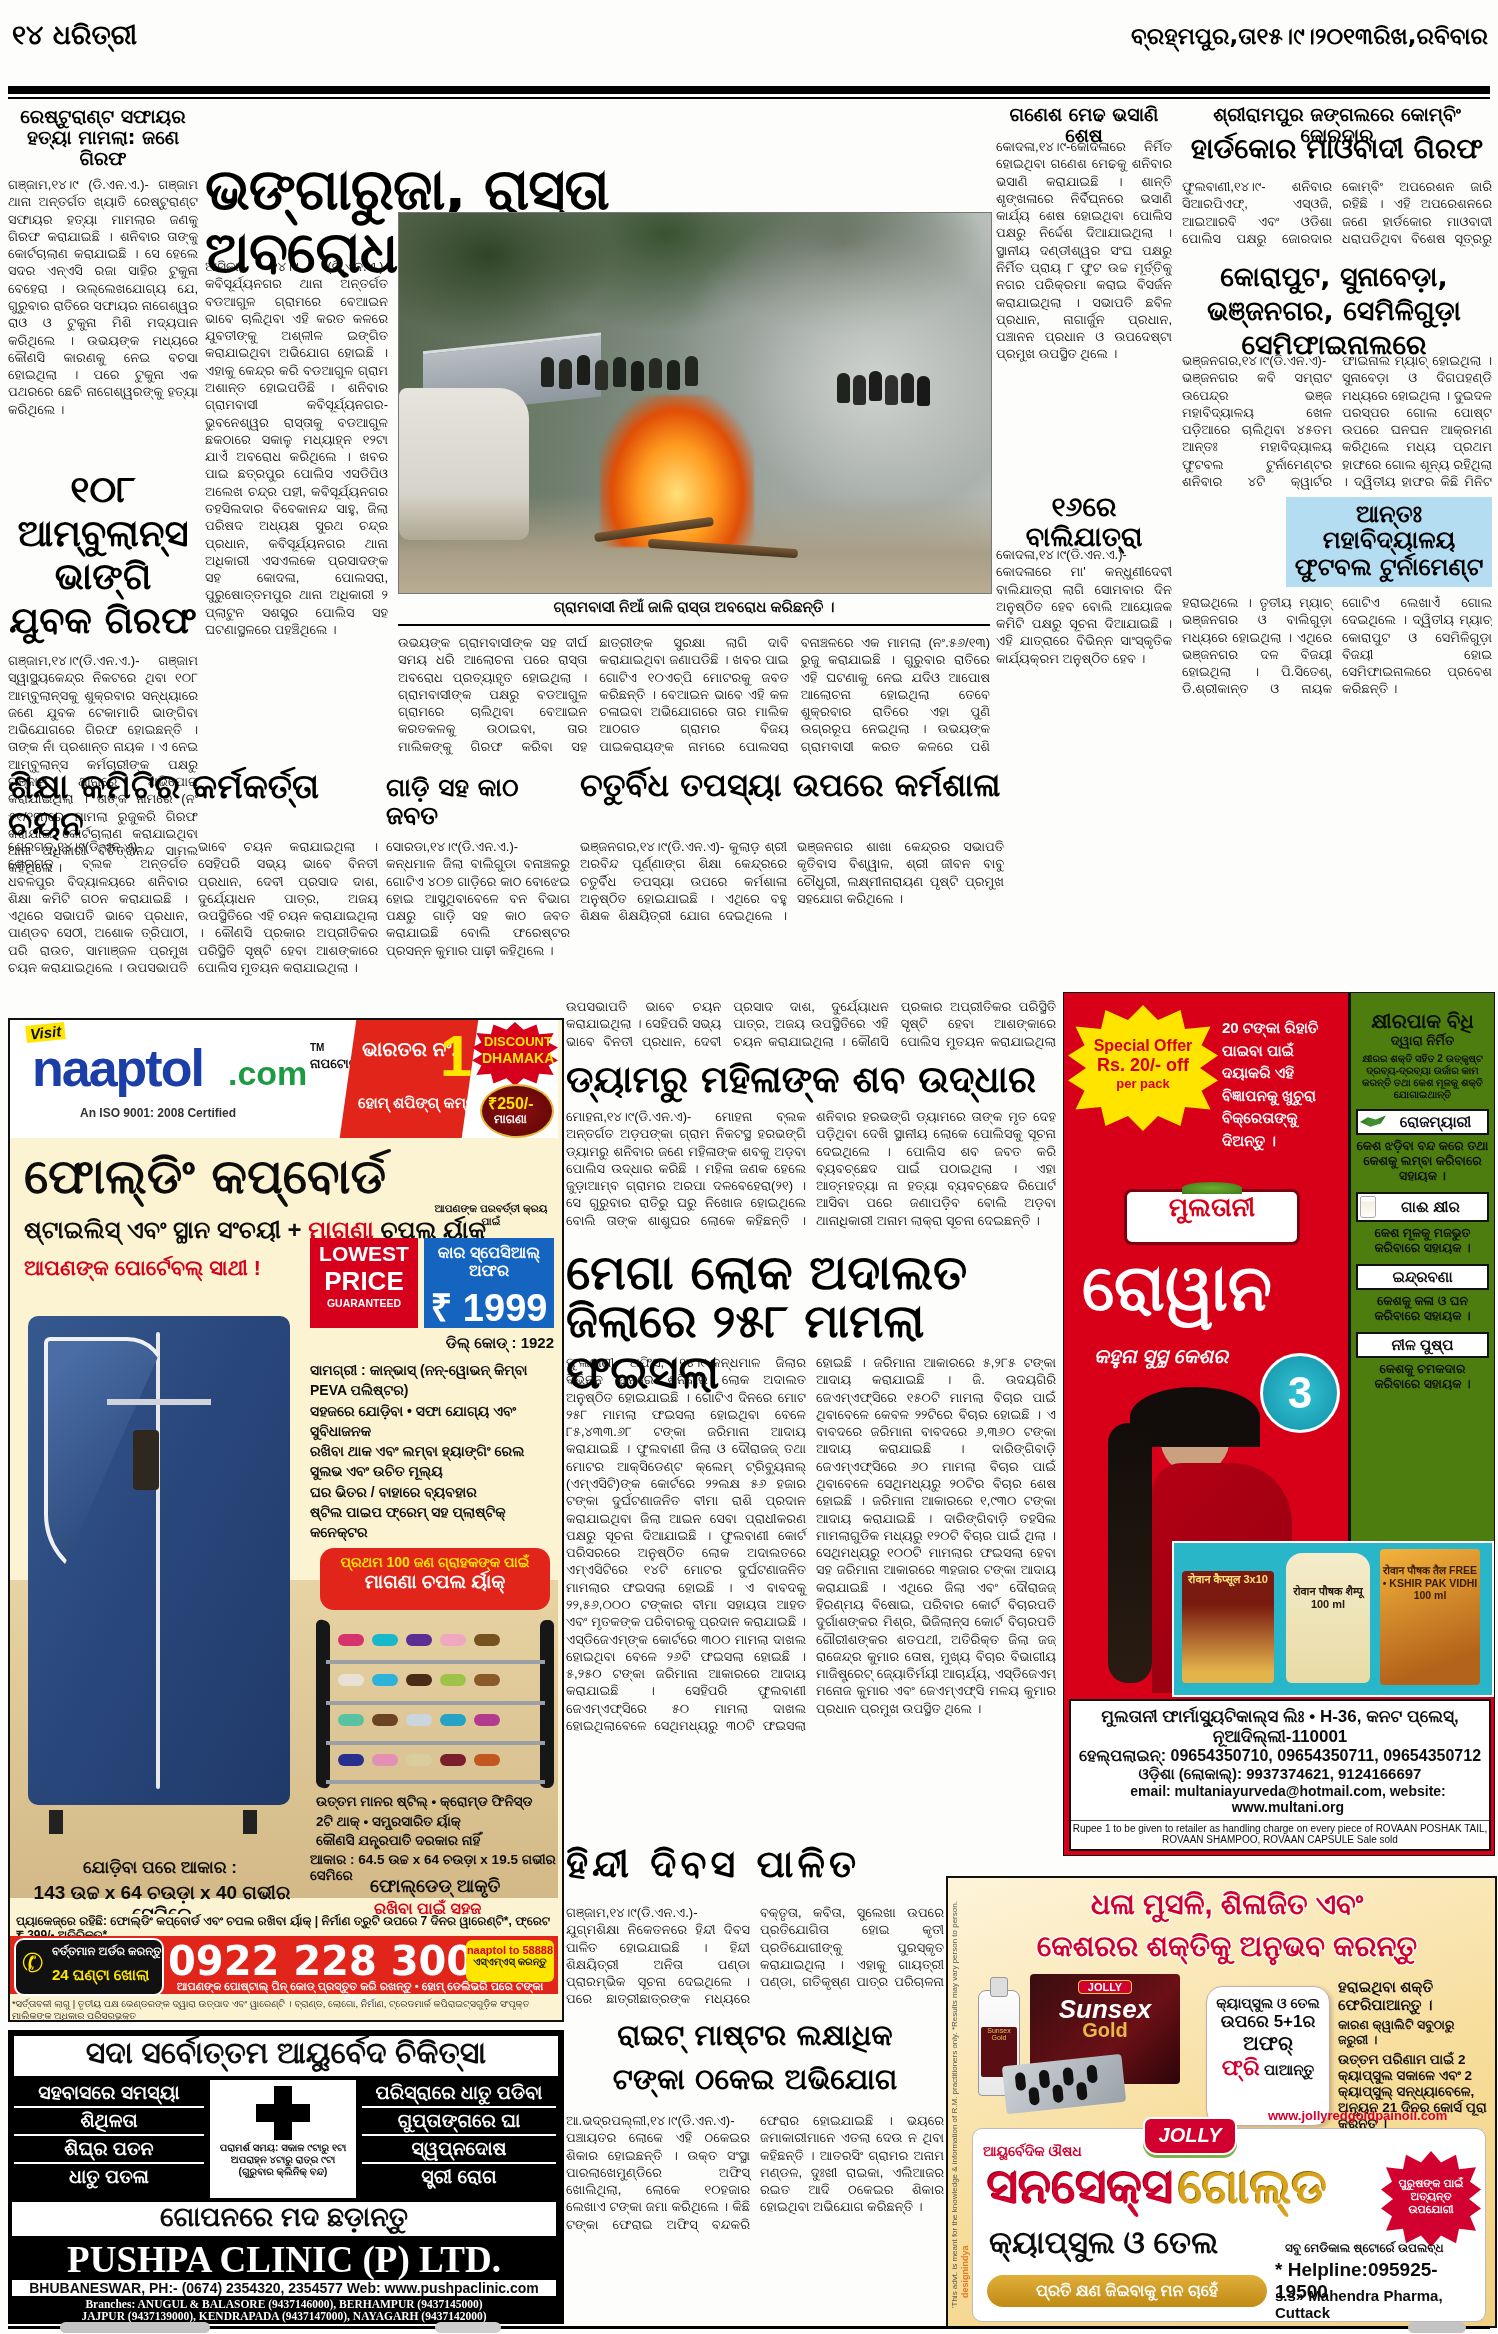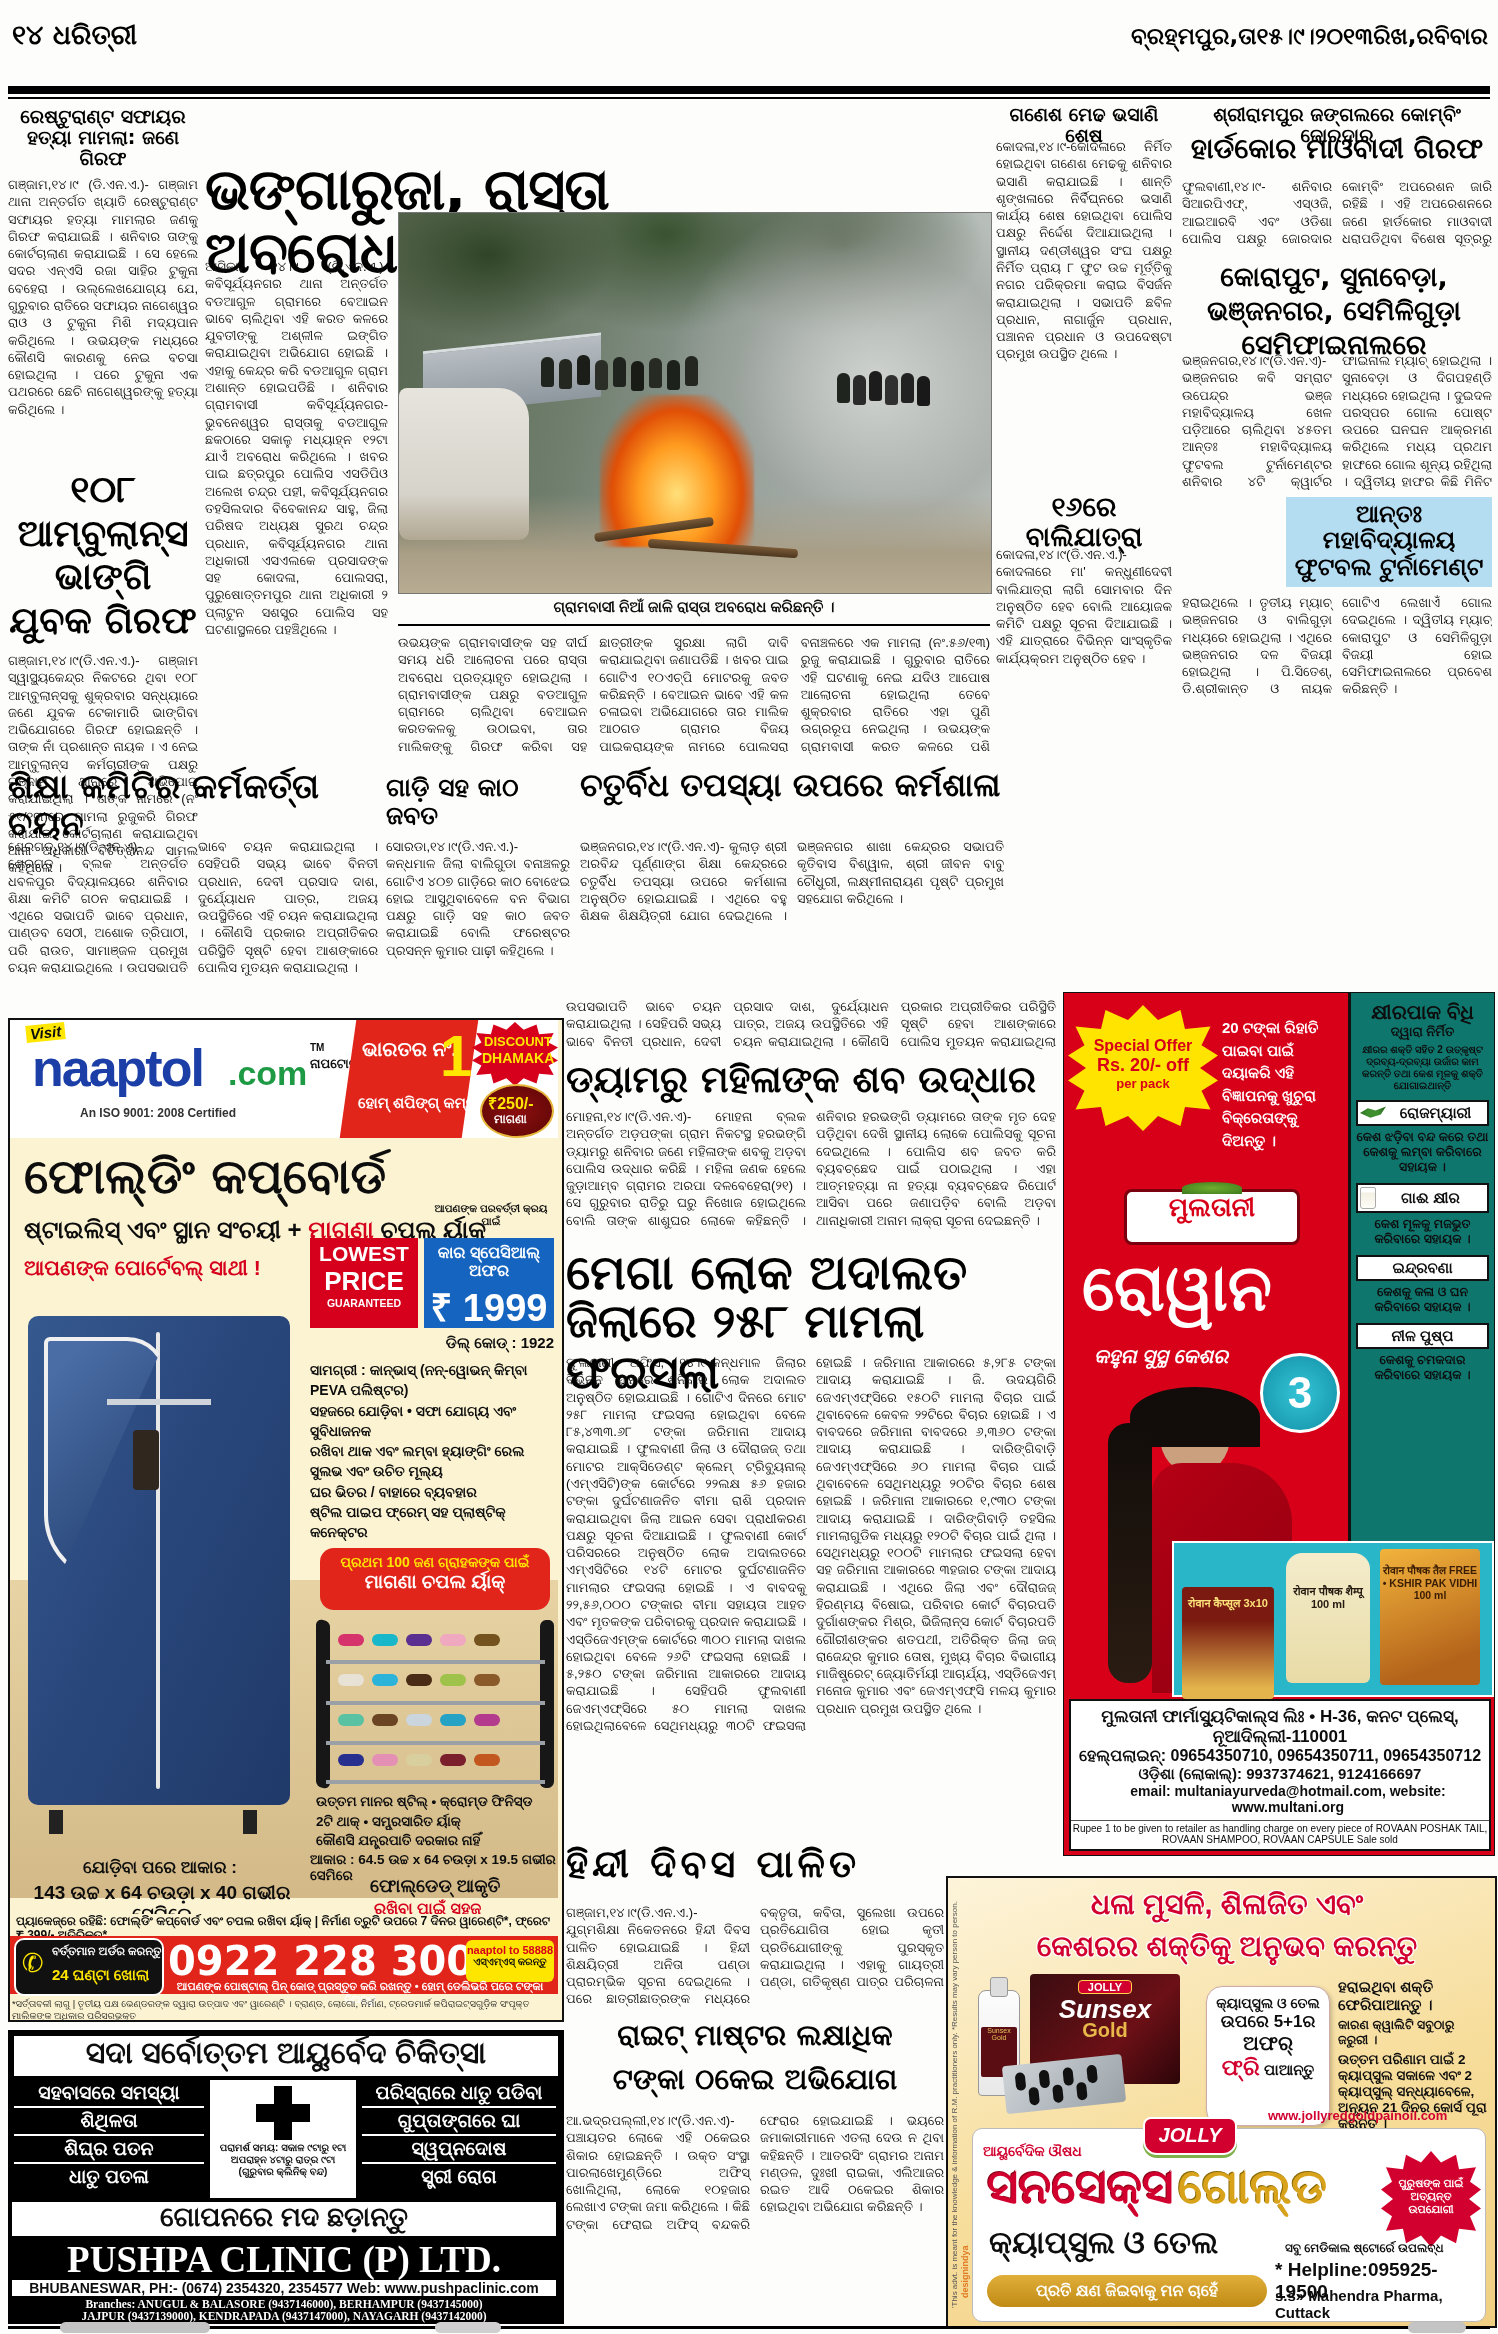--- a/index.html
+++ b/index.html
@@ -229,21 +229,21 @@
       <div style="font-size:19px;padding:2px 0;">ସ୍ତ୍ରୀ ରୋଗ</div>
     </div>
     <div class="abs ctr" style="left:0;top:206px;width:548px;font-size:37px;font-weight:bold;color:#fff;font-family:'Liberation Serif',serif;">PUSHPA CLINIC (P) LTD.</div>
     <div class="abs ctr wht" style="left:2px;top:248px;width:544px;font-size:14px;font-weight:bold;">BHUBANESWAR, PH:- (0674) 2354320, 2354577    Web: www.pushpaclinic.com</div>
     <div class="abs ctr" style="left:0;top:266px;width:548px;font-size:11.5px;font-weight:bold;color:#fff;font-family:'Liberation Serif',serif;">Branches: ANUGUL &amp; BALASORE (9437146000), BERHAMPUR (9437145000)</div>
     <div class="abs ctr" style="left:0;top:278px;width:548px;font-size:11.5px;font-weight:bold;color:#fff;font-family:'Liberation Serif',serif;">JAJPUR (9437139000), KENDRAPADA (9437147000), NAYAGARH (9437142000)</div>
   </div>
 
   <div class="abs" style="left:1063px;top:992px;width:430px;height:862px;background:#d80018;border:1px solid #111;">
 
-    <div class="abs" style="right:0;top:0;width:146px;height:700px;background:#0f766e;border-left:3px solid #111;padding:8px 5px;box-sizing:border-box;text-align:center;">
+    <div class="abs" style="right:0;top:0;width:146px;height:700px;background:#4d7c0f;border-left:3px solid #111;padding:17px 5px;box-sizing:border-box;text-align:center;">
       <div style="font-size:20px;font-weight:bold;">କ୍ଷୀରପାକ ବିଧି</div>
       <div style="font-size:13px;font-weight:bold;">ଦ୍ୱାରା ନିର୍ମିତ</div>
       <div style="font-size:10px;font-weight:bold;margin-top:4px;">କ୍ଷୀରର ଶକ୍ତି ସହିତ 2 ଉତ୍କୃଷ୍ଟ ଦ୍ରବ୍ୟ-ଦ୍ରବ୍ୟା ଉର୍ଜାର କାମ କରନ୍ତି ତଥା କେଶ ମୂଳକୁ ଶକ୍ତି ଯୋଗାଇଥାନ୍ତି</div>
       <div style="background:#fff;border:2px solid #111;margin-top:8px;padding:2px;display:flex;align-items:center;">
         <span style="display:inline-block;width:26px;height:16px;background:radial-gradient(ellipse,#3f8f2f 30%,#2d6e22 70%);clip-path:polygon(0 50%,30% 20%,60% 35%,100% 10%,80% 60%,40% 80%);"></span>
         <span style="font-size:15px;font-weight:bold;flex:1;">ରୋଜମ୍ୟାରୀ</span>
       </div>
       <div style="font-size:12.5px;font-weight:bold;margin-top:4px;">କେଶ ଝଡ଼ିବା ବନ୍ଦ କରେ ତଥା କେଶକୁ ଲମ୍ବା କରିବାରେ ସହାୟକ ।</div>
       <div style="background:#fff;border:2px solid #111;margin-top:8px;padding:2px;display:flex;align-items:center;">
         <span style="display:inline-block;width:14px;height:20px;background:linear-gradient(#fff 20%,#f3efe2 25%,#fffef8);border:1px solid #aaa;border-radius:2px 2px 3px 3px;"></span>
@@ -274,21 +274,21 @@
     </div>
 
     <div class="abs" style="left:26px;top:400px;width:210px;height:300px;">
       <div class="abs" style="left:70px;top:0;width:70px;height:80px;background:#caa07e;border-radius:50% 50% 45% 45%;"></div>
       <div class="abs" style="left:40px;top:-6px;width:130px;height:60px;background:#120d0a;border-radius:50% 50% 0 0;"></div>
       <div class="abs" style="left:18px;top:30px;width:44px;height:260px;background:linear-gradient(#120d0a,#2a1c12);border-radius:20px;"></div>
       <div class="abs" style="left:62px;top:70px;width:140px;height:230px;background:linear-gradient(135deg,#b50014,#8f0010);border-radius:30px 60px 0 0;"></div>
     </div>
 
     <div class="abs" style="left:108px;top:548px;width:318px;height:152px;background:#2ab6c9;border:2px solid #fff;">
-      <div class="abs ctr" style="left:8px;top:44px;width:92px;height:112px;background:linear-gradient(#7a1a10 30%,#e3b34c 90%);border-radius:4px;color:#ffe27a;font-size:11px;font-weight:bold;padding-top:8px;box-sizing:border-box;">रोवान कैप्सूल 3x10</div>
+      <div class="abs ctr" style="left:8px;top:28px;width:92px;height:112px;background:linear-gradient(#7a1a10 30%,#e3b34c 90%);border-radius:4px;color:#ffe27a;font-size:11px;font-weight:bold;box-sizing:border-box;">रोवान कैप्सूल 3x10</div>
       <div class="abs ctr" style="left:112px;top:10px;width:84px;height:130px;background:linear-gradient(#f4eccb,#e8dba6);border-radius:16px 16px 6px 6px;font-size:11px;font-weight:bold;color:#241a10;padding-top:30px;box-sizing:border-box;">रोवान पौषक शैम्पू 100 ml</div>
       <div class="abs ctr" style="left:206px;top:6px;width:100px;height:136px;background:linear-gradient(160deg,#f2b33c,#b4641a 80%);border-radius:4px;font-size:10.5px;font-weight:bold;color:#3a1c04;padding-top:14px;box-sizing:border-box;">रोवान पौषक तैल FREE • KSHIR PAK VIDHI 100 ml</div>
     </div>
 
     <div class="abs wht" style="left:5px;top:706px;width:418px;height:148px;border:2px solid #111;text-align:center;">
       <div style="font-size:17px;font-weight:bold;margin-top:6px;">ମୁଲତାନୀ ଫାର୍ମାସ୍ୟୁଟିକାଲ୍ସ ଲିଃ • H-36, କନଟ ପ୍ଲେସ୍, ନୂଆଦିଲ୍ଲୀ-110001</div>
       <div style="font-size:16px;font-weight:bold;">ହେଲ୍ପଲାଇନ୍: 09654350710, 09654350711, 09654350712</div>
       <div style="font-size:15px;font-weight:bold;">ଓଡ଼ିଶା (ଲୋକାଲ୍): 9937374621, 9124166697</div>
       <div style="font-size:14px;font-weight:bold;padding-left:16px;">email: multaniayurveda@hotmail.com, website: www.multani.org</div>
       <div style="font-size:10px;border-top:1px solid #555;margin-top:5px;padding-top:2px;">Rupee 1 to be given to retailer as handling charge on every piece of ROVAAN POSHAK TAIL, ROVAAN SHAMPOO, ROVAAN CAPSULE Sale sold</div>

